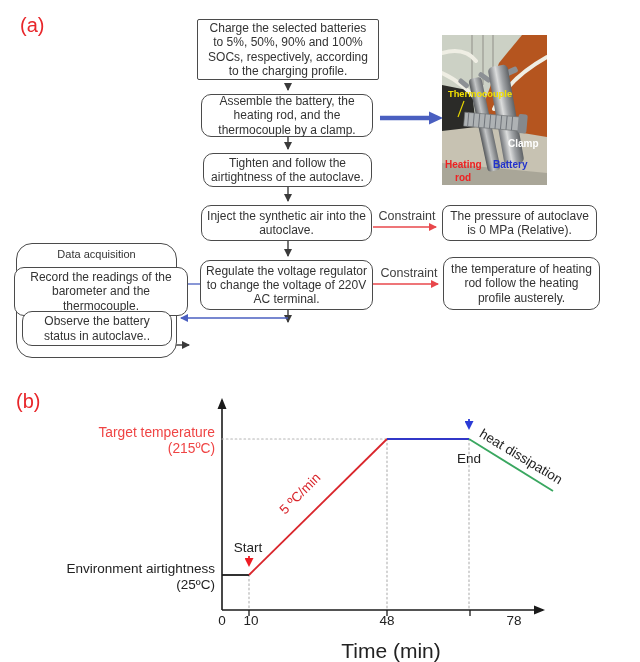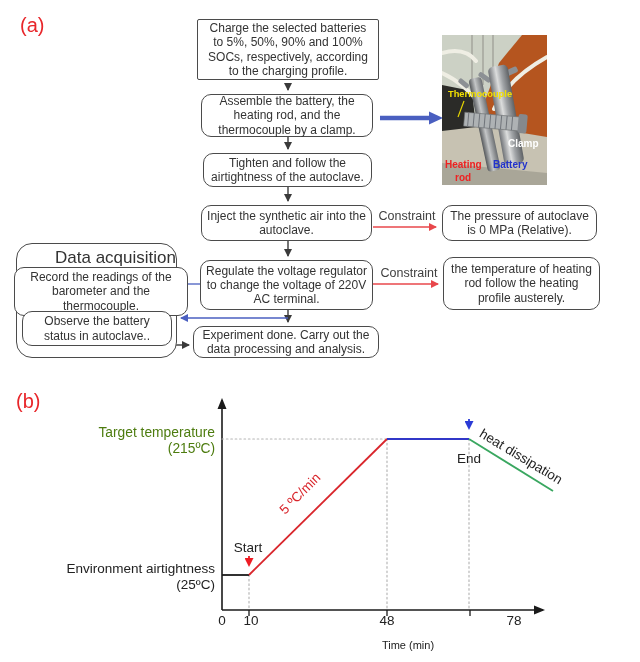--- a/index.html
+++ b/index.html
@@ -5,24 +5,24 @@
   html,body{margin:0;padding:0;background:#ffffff;}
   .fig{position:relative;width:640px;height:662px;background:#fff;overflow:hidden;
        font-family:"Liberation Sans","DejaVu Sans",sans-serif;color:#333;}
   .overlay{position:absolute;left:0;top:0;width:640px;height:662px;pointer-events:none;}
   .fc-box{position:absolute;box-sizing:border-box;border:1.5px solid #4b4b4b;border-radius:10px;
           background:#fff;display:flex;align-items:center;justify-content:center;text-align:center;
           font-size:12px;line-height:1.17;color:#333;padding:2px 5px;}
   .fig-label{position:absolute;font-size:20px;color:#e8262a;}
   .constraint{position:absolute;font-size:12.5px;color:#404040;text-align:center;}
   .da-outer{position:absolute;box-sizing:border-box;border:1.5px solid #4b4b4b;border-radius:16px;background:#fff;}
-  .da-title{position:absolute;width:100%;text-align:right;top:4px;font-size:17px;color:#333;}
+  .da-title{position:absolute;width:100%;text-align:center;top:4px;font-size:11px;color:#333;}
   .chart-label{position:absolute;font-size:13.5px;color:#222;text-align:center;}
   .chart-label.right{text-align:right;}
-  .blue-text{color:#4d7c0f;}
+  .blue-text{color:#ef4444;}
   .rot{transform-origin:center center;}
   .tick-label{position:absolute;font-size:13.5px;color:#222;text-align:center;width:24px;}
 </style>
 </head>
 <body>
 
 <div class="fig">
 
   <svg class="overlay" width="640" height="662" viewBox="0 0 640 662">
     <defs>
@@ -107,32 +107,31 @@
     <line x1="469" y1="419" x2="469" y2="428" stroke="#2b3bd6" stroke-width="1.8" marker-end="url(#ah-eb)"></line>
   </svg>
 
   <div class="fig-label" style="left:20px;top:14px;">(a)</div>
 
   <div class="fc-box" style="left:197px;top:19px;width:182px;height:61px;border-radius:2px;text-align:center;">Charge the selected batteries to 5%, 50%, 90% and 100% SOCs, respectively, according to the charging profile.</div>
   <div class="fc-box" style="left:201px;top:94px;width:172px;height:43px;">Assemble the battery, the heating rod, and the thermocouple by a clamp.</div>
   <div class="fc-box" style="left:203px;top:153px;width:169px;height:34px;">Tighten and follow the airtightness of the autoclave.</div>
   <div class="fc-box" style="left:201px;top:205px;width:171px;height:36px;">Inject the synthetic air into the autoclave.</div>
   <div class="fc-box" style="left:200px;top:260px;width:173px;height:50px;">Regulate the voltage regulator to change the voltage of 220V AC terminal.</div>
-  <div class="fc-box" style="left:193px;top:326px;width:186px;height:32px;">Experiment done. Carry out the data processing and analysis.</div>
 
   <div class="da-outer" style="left:16px;top:243px;width:161px;height:115px;">
     <div class="da-title">Data acquisition</div>
   </div>
   <div class="fc-box" style="left:14px;top:267px;width:174px;height:49px;">Record the readings of the barometer and the thermocouple.</div>
   <div class="fc-box" style="left:22px;top:311px;width:150px;height:35px;">Observe the battery status in autoclave..</div>
 
   <div class="constraint" style="left:375px;top:209px;width:64px;">Constraint</div>
   <div class="constraint" style="left:377px;top:266px;width:64px;">Constraint</div>
 
-  <div class="fc-box" style="left:442px;top:205px;width:155px;height:36px;">The pressure of autoclave is 0 MPa (Relative).</div>
+  <div class="fc-box" style="left:442px;top:205px;width:155px;height:36px;border-radius:8px;">The pressure of autoclave is 0 MPa (Relative).</div>
   <div class="fc-box" style="left:443px;top:257px;width:157px;height:53px;">the temperature of heating rod follow the heating profile austerely.</div>
 
   <svg style="position:absolute;left:442px;top:35px;" width="105" height="150" viewBox="0 0 105 150">
     <rect width="105" height="150" fill="#ccd1c5"></rect>
     <polygon points="0,96 34,90 105,100 105,150 0,150" fill="#c7c2b2"></polygon>
     <polygon points="80,0 105,0 105,102 34,90 57,28" fill="#b5551f"></polygon>
     <polygon points="0,128 105,138 105,150 0,150" fill="#a9a698"></polygon>
     <polygon points="0,50 30,56 34,92 0,96" fill="#2b2b28"></polygon>
     <g stroke="#9a9a92" stroke-width="1.2">
       <line x1="30" y1="0" x2="30" y2="46"></line>
@@ -190,15 +189,15 @@
   <div class="chart-label" style="left:447px;top:412px;width:44px;margin-top:39px;">End</div>
 
   <div class="chart-label rot" style="left:255px;top:486px;width:90px;color:#d9262c;transform:rotate(-45deg);">5 ºC/min</div>
   <div class="chart-label rot" style="left:461px;top:449px;width:120px;transform:rotate(31deg);">heat dissipation</div>
 
   <div class="tick-label" style="left:210px;top:613px;">0</div>
   <div class="tick-label" style="left:239px;top:613px;">10</div>
   <div class="tick-label" style="left:375px;top:613px;">48</div>
   <div class="tick-label" style="left:458px;top:613px;margin-left:44px;">78</div>
 
-  <div class="chart-label" style="left:348px;top:639px;width:120px;font-size:11px;">Time (min)</div>
+  <div class="chart-label" style="left:331px;top:639px;width:120px;font-size:21px;">Time (min)</div>
 
 </div>
 
 </body></html>

